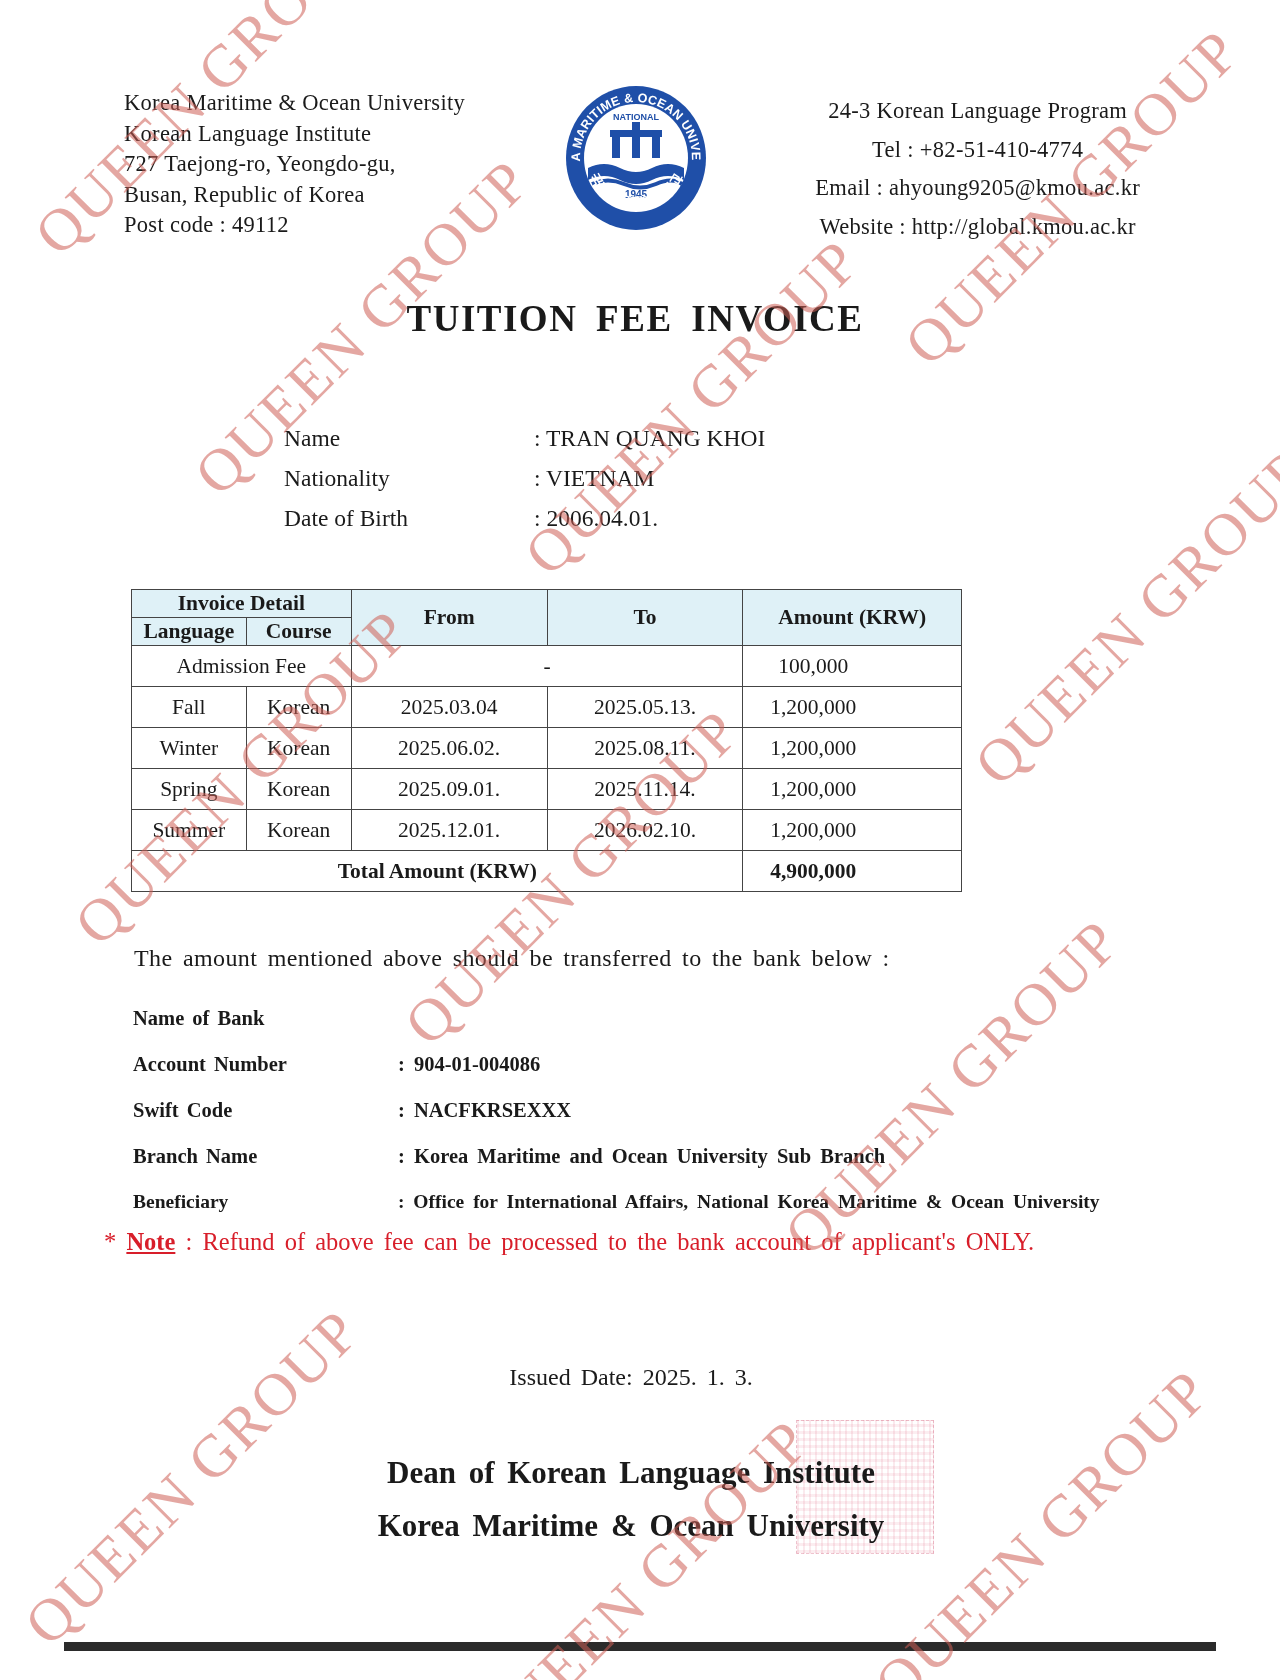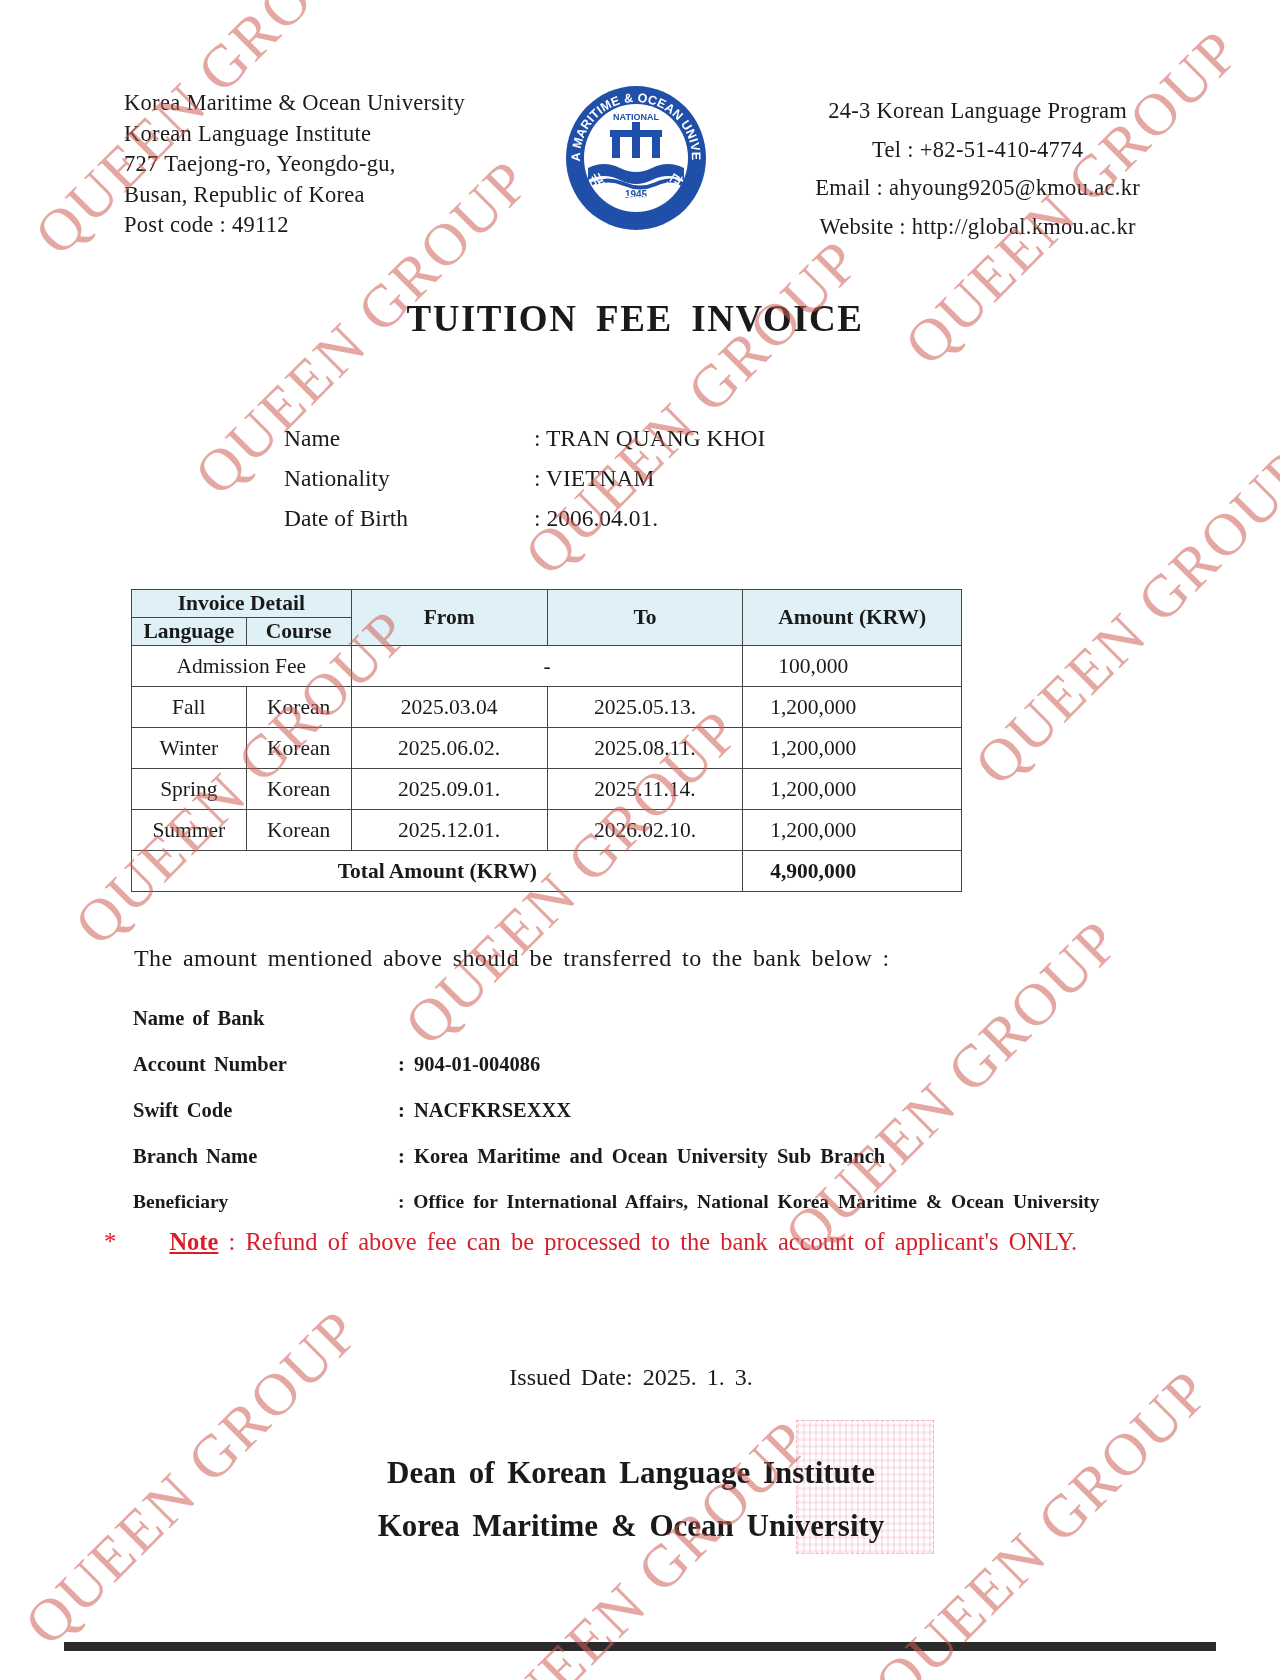--- a/index.html
+++ b/index.html
@@ -25,21 +25,21 @@
   table.inv tr.r td { height:40px; }
   table.inv td.amt { text-align:center; padding-right:78px; }
   table.inv tr.total td { font-weight:bold; height:40px; }
   .transfer { left:134px; top:945px; font-size:24px; letter-spacing:0.4px; word-spacing:4px; white-space:nowrap; }
   .bank { left:121px; top:995px; font-size:20.5px; font-weight:bold; }
   .bank .row { display:flex; height:46px; align-items:center; white-space:nowrap;margin-left:12px; }
   .bank .lbl { width:265px; word-spacing:3px; }
   .bank .val { word-spacing:4px; }
   .bank .row.small { font-size:19.5px; }
   .note { left:104px; top:1228px; font-size:24.5px; color:#d81e2a; white-space:nowrap; word-spacing:4px; }
-  .note .u { text-decoration:underline; font-weight:bold;margin-left:43px; }
+  .note .u { text-decoration:underline; font-weight:bold; }
   .issued { left:0; width:1262px; top:1364px; text-align:center; font-size:24px; word-spacing:4px; }
   .dean { left:0; width:1262px; top:1446px; text-align:center; font-size:31px; font-weight:bold; line-height:53px; word-spacing:5px; }
   .seal { left:796px; top:1420px; width:136px; height:132px;
           background:repeating-linear-gradient(0deg, rgba(220,80,110,0.10) 0 3px, rgba(255,255,255,0) 3px 7px),
                      repeating-linear-gradient(90deg, rgba(220,80,110,0.12) 0 2px, rgba(255,255,255,0) 2px 6px);
           border:1px dashed rgba(210,90,120,0.35); }
   .bottom-bar { left:64px; top:1642px; width:1152px; height:9px; background:#2b2b2b; }
   .wm { position:absolute; color:rgba(205,95,85,0.55); font-size:60px; font-family:"Liberation Serif",serif;
         transform-origin:left bottom; transform:rotate(-45deg); white-space:nowrap; letter-spacing:2px; pointer-events:none; }
 </style>

